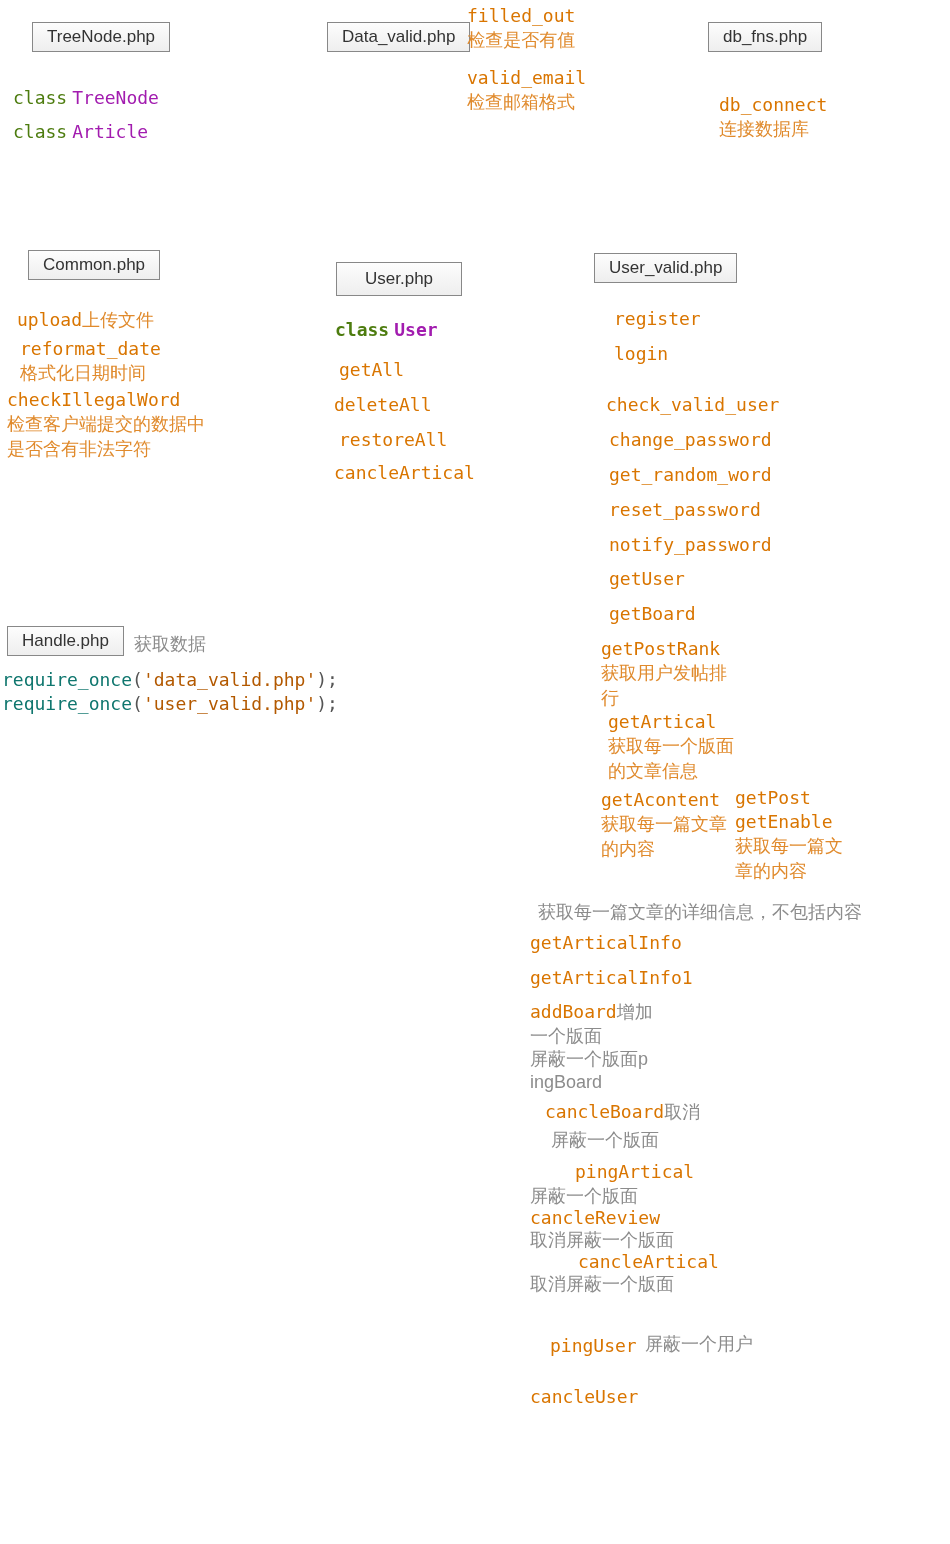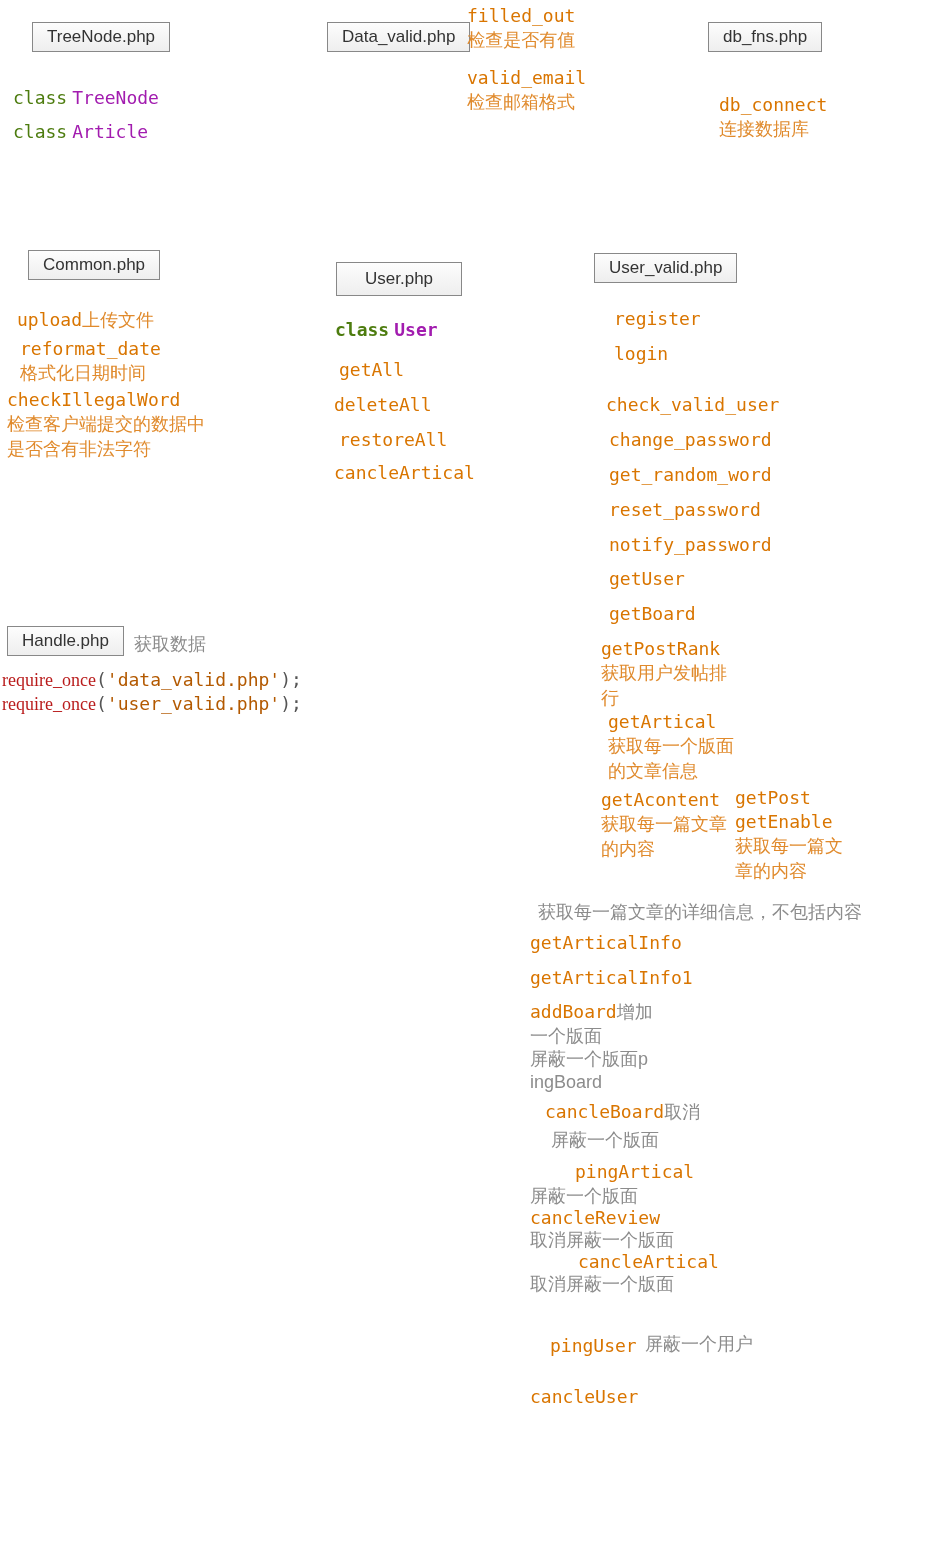--- a/index.html
+++ b/index.html
@@ -19,21 +19,21 @@
     font-size: 17px;
     color: #333;
   }
   .node { position: absolute; line-height: 1.35; }
   .kw-class  { color: #4d7c0f; font-family: Consolas, monospace; }
   .cls-name  { color: #a21caf; font-family: Consolas, monospace; }
   .fn        { color: #d97500; font-family: Consolas, monospace; }
   .desc-or   { color: #e08a2c; } 
   .desc-gr   { color: #8c8c8c; } 
   .code-line { font-family: Consolas, monospace; font-size: 18px; }
-  .tok-req   { color: #b91c1c; font-family: Liberation Serif, serif; }
+  .tok-req   { color: #0f766e; }
   .tok-par   { color: #555; }
   .tok-str   { color: #b35900; }
 </style>
 </head>
 <body>
 
 <div class="box" style="left:32px; top:22px;"><span>TreeNode.php</span></div>
 <div class="box" style="left:327px; top:22px;"><span>Data_valid.php</span></div>
 <div class="box" style="left:708px; top:22px;"><span>db_fns.php</span></div>
 

